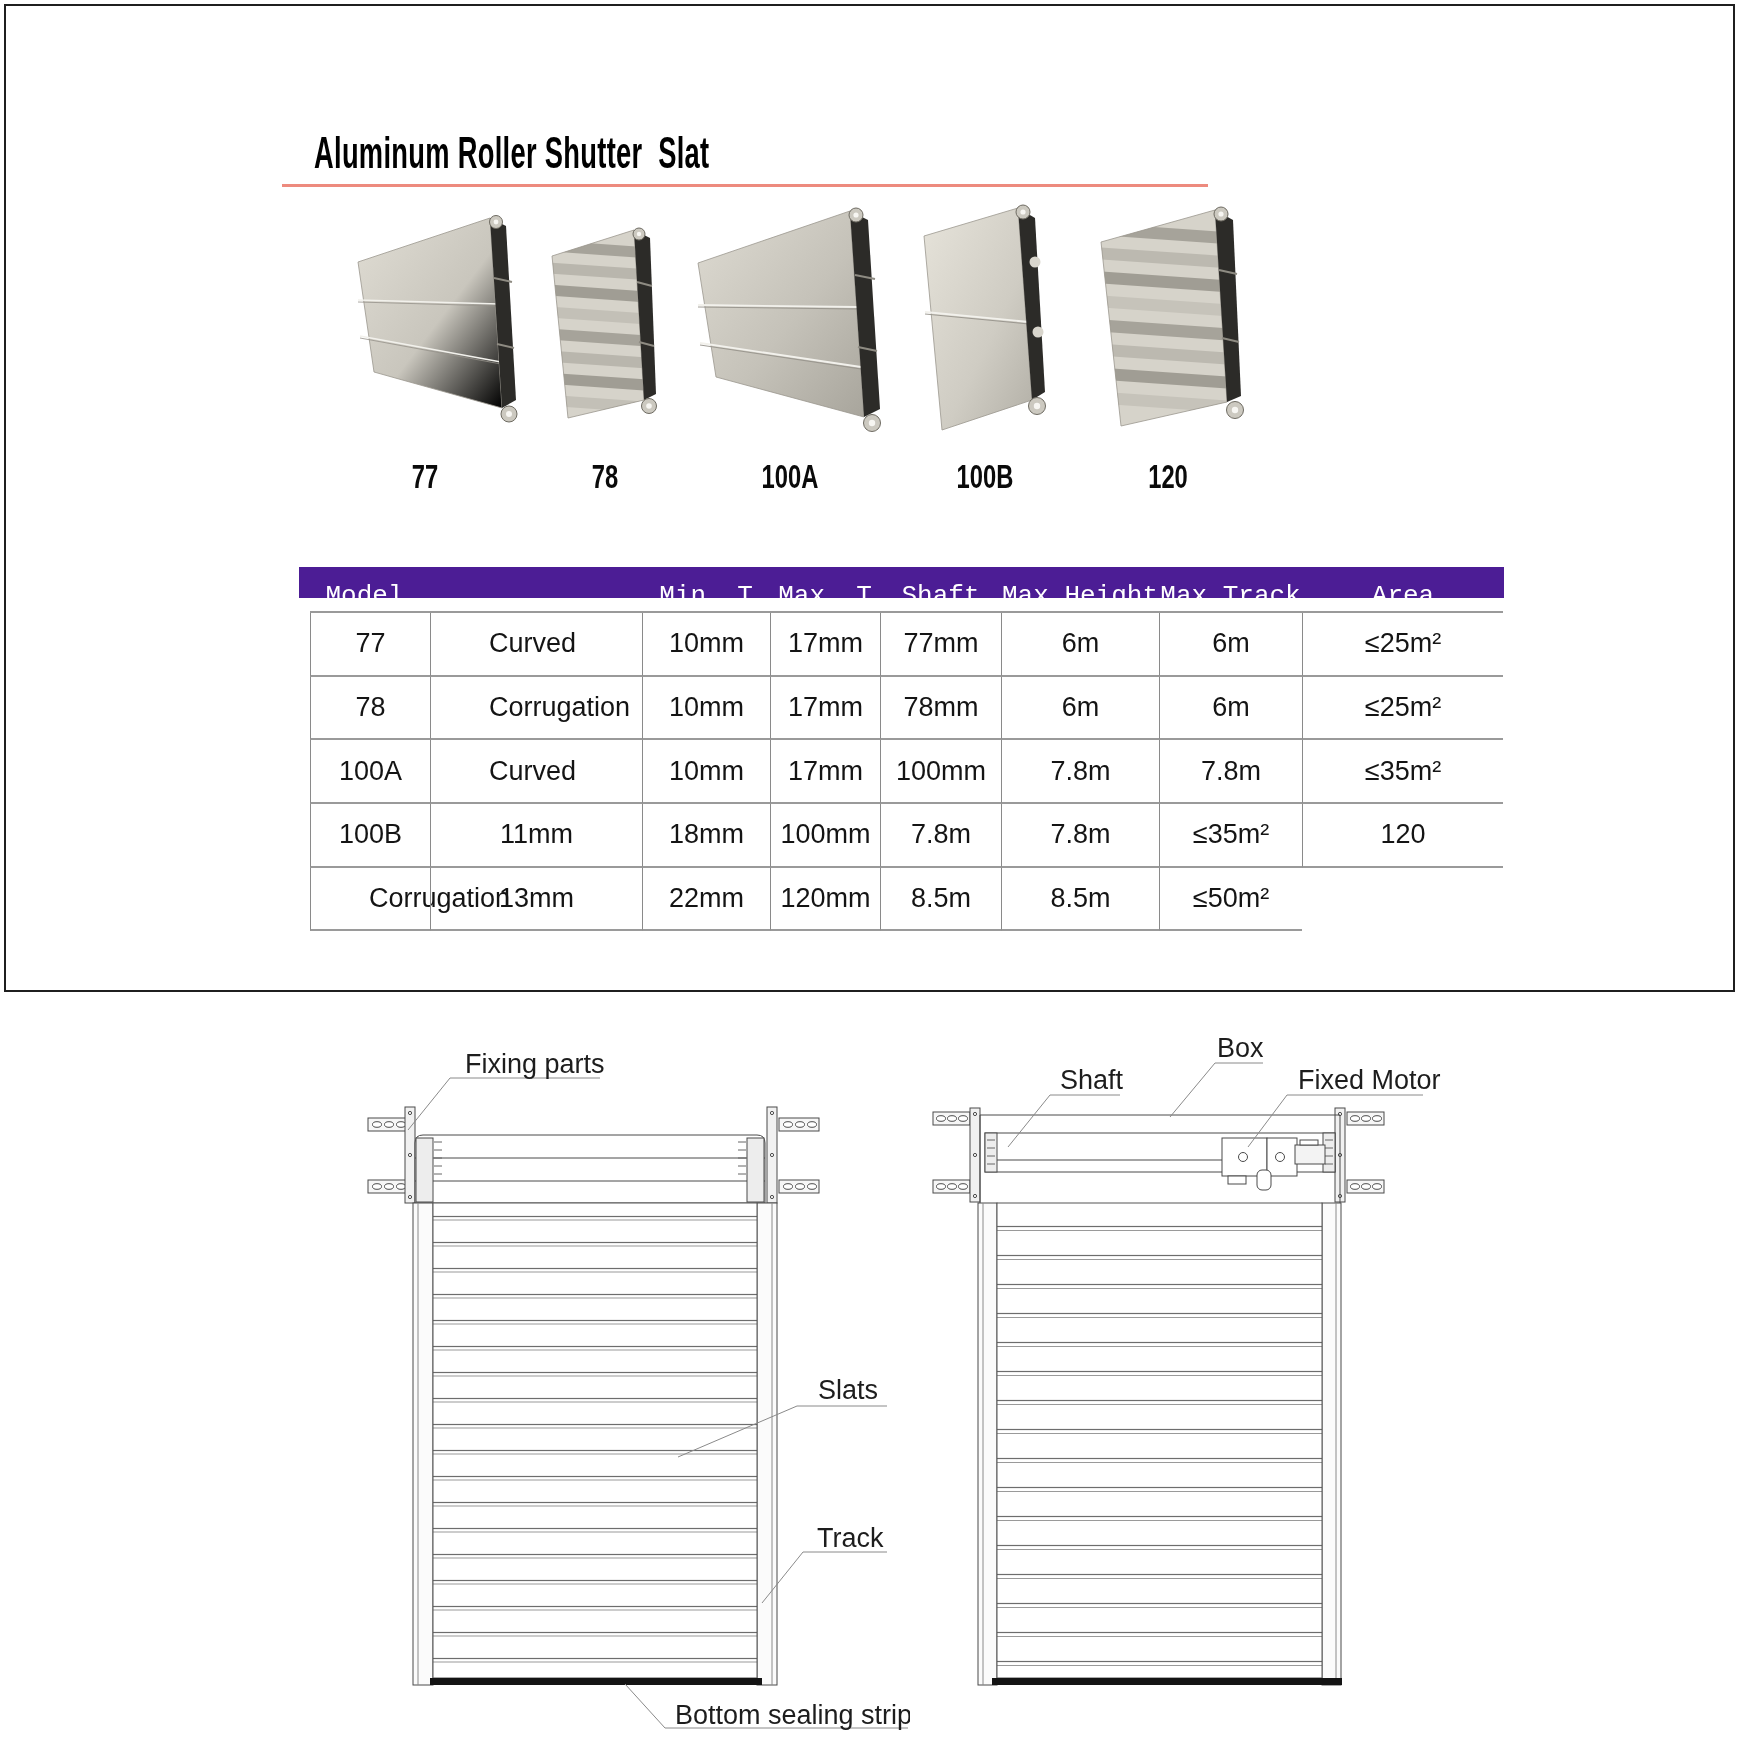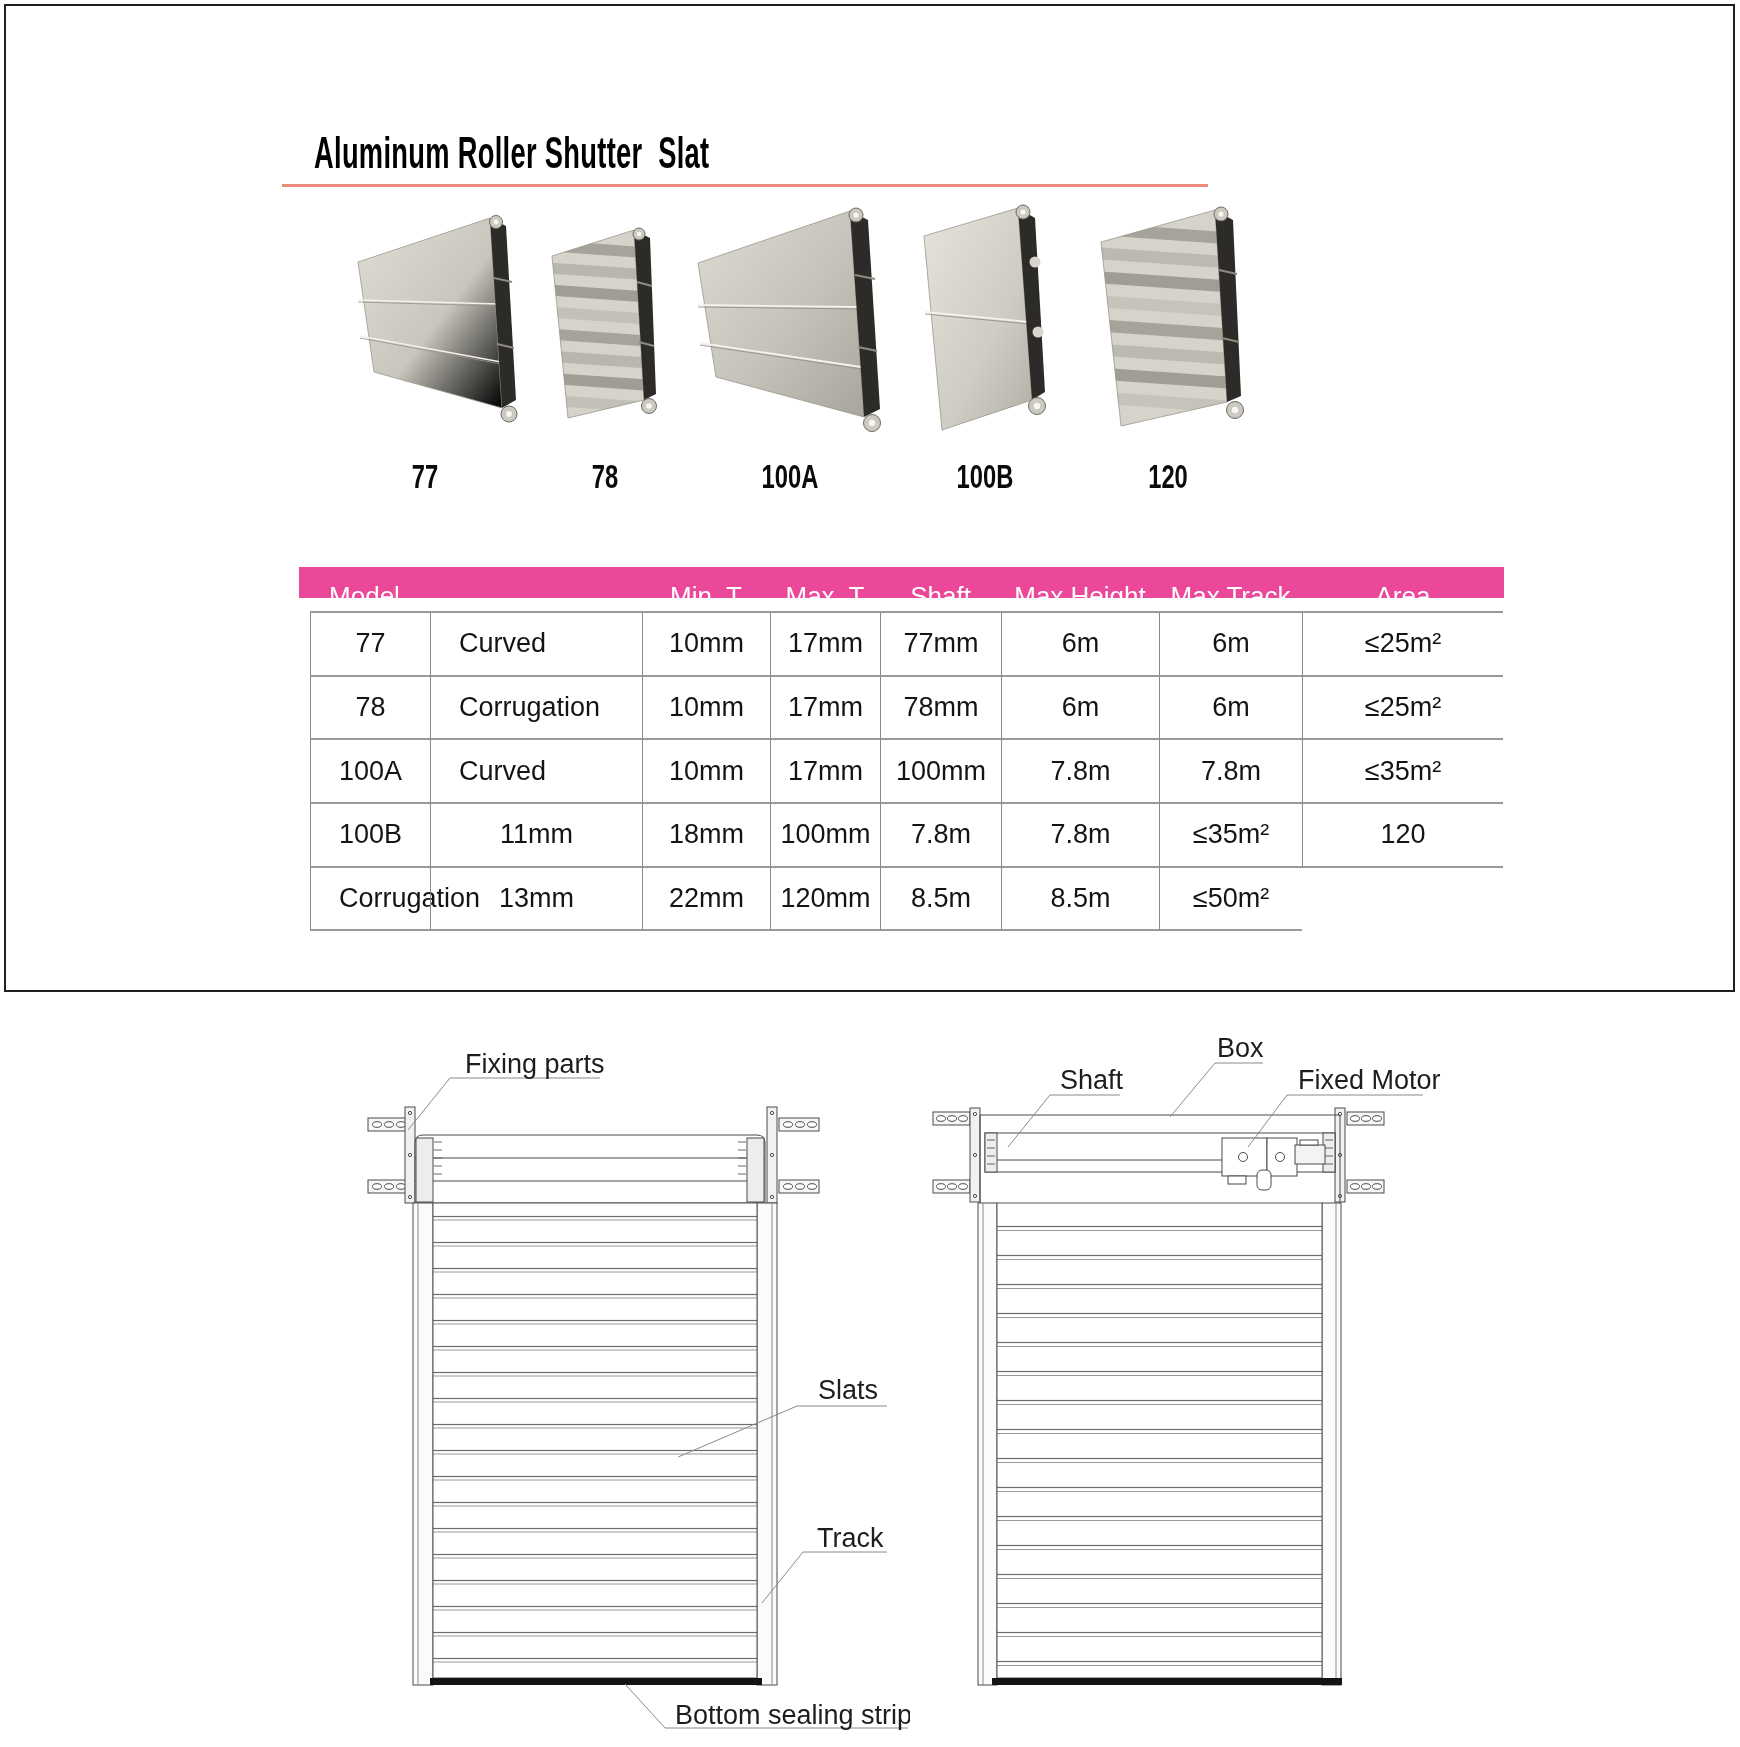--- a/index.html
+++ b/index.html
@@ -7,31 +7,31 @@
        font-family:"Liberation Sans", sans-serif;color:#111;}
   .pos{position:absolute;}
   .sheet-border{left:4px;top:4px;width:1731px;height:988px;border:2px solid #1f1f1f;box-sizing:border-box;}
   .page-title{left:314px;top:128px;font-size:44px;font-weight:bold;color:#000;
               transform:scaleX(0.62);transform-origin:left top;white-space:pre;letter-spacing:0.5px;}
   .title-rule{left:282px;top:184px;width:926px;height:3px;background:#ed8a7e;}
   .profile-img{overflow:visible;}
   .pnum{top:458px;width:120px;text-align:center;font-size:33px;font-weight:bold;color:#0a0a0a;
         transform:scaleX(0.72);}
   
-  .tbl-header{left:299px;top:567px;width:1205px;height:31px;background:#ec4899;display:grid;
+  .tbl-header{left:299px;top:567px;width:1205px;height:31px;background:#4c1d95;display:grid;
               grid-template-columns:131px 212px 128px 110px 121px 158px 143px 202px;
-              align-items:center;color:#ffffff;font-size:26px;}
+              align-items:center;color:#ffffff;font-size:26px;font-family:Liberation Mono, monospace;}
   .tbl-header .hcell{text-align:center;}
   .tbl-header .hcell.left{text-align:left;padding-left:44px;margin-top:28px;}
   .tbl-body{left:310px;top:611px;display:grid;
             grid-template-columns:120px 212px 128px 110px 121px 158px 143px 201px;
             grid-auto-rows:63.7px;font-size:27px;color:#141414;border-top:2px solid #9a9a9a;}
   .tbl-body .cell{display:flex;align-items:center;justify-content:center;
                   border-bottom:2px solid #9a9a9a;border-left:1px solid #8a8a8a;box-sizing:border-box;}
-  .tbl-body .cell.left{justify-content:flex-start;padding-left:28px;}
+  .tbl-body .cell.left{justify-content:flex-start;padding-left:58px;}
   svg text{font-family:"Liberation Sans", sans-serif;}
   .dlabel{font-size:27px;fill:#1d1d1d;}
 </style>
 </head>
 <body>
 
 <div class="pos sheet-border"></div>
 
 <div class="pos page-title">Aluminum Roller Shutter  Slat</div>
 <div class="pos title-rule"></div>

